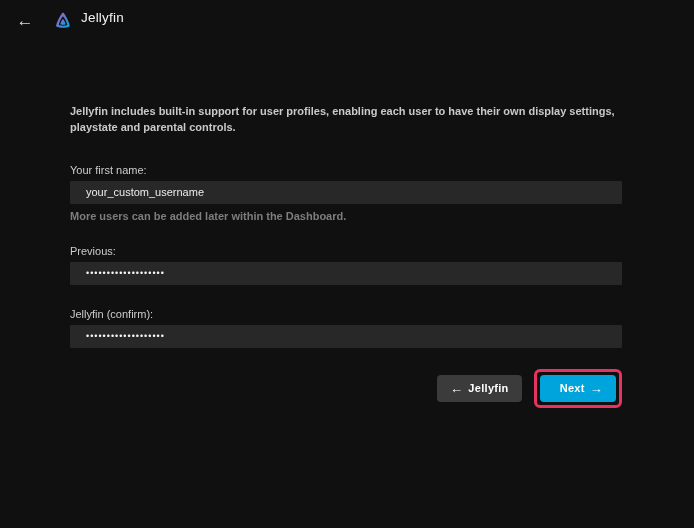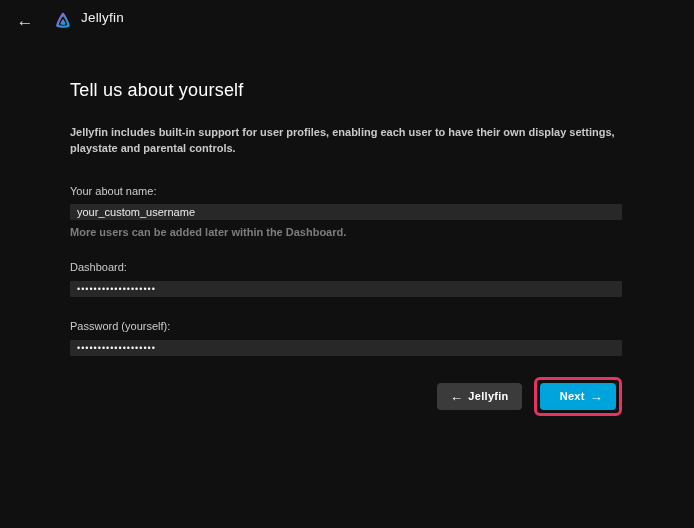--- a/index.html
+++ b/index.html
@@ -39,23 +39,23 @@
   .page-desc{
     margin-top:24px;font-size:11px;color:#c9c9c9;line-height:1.45;font-weight:bold;
   }
   
   .form{margin-top:28px;}
   .field{margin-bottom:23px;}
   .field-label{
     display:block;font-size:11px;color:#cccccc;margin-bottom:5px;
   }
   .text-input{
-    width:100%;height:16px;background:var(--input-bg);
+    width:100%;height:23px;background:var(--input-bg);
     border:none;outline:none;border-radius:1px;
-    color:#ececec;font-size:11px;padding:0 7px;
+    color:#ececec;font-size:11px;padding:0 16px;
     font-family:"Liberation Sans","DejaVu Sans",sans-serif;
   }
   .text-input.password{font-size:9px;letter-spacing:1px;color:#f5f5f5;}
   .field-helper{
     margin-top:6px;font-size:11px;color:#7d7d7d;min-height:1px;font-weight:bold;
   }
   .field.tight{margin-bottom:0;}
   
   .button-row{
     display:flex;justify-content:flex-end;align-items:center;
@@ -98,38 +98,37 @@
         <path d="M256 58 C 224 58 78 338 100 380 C 124 426 388 426 412 380 C 434 338 288 58 256 58 Z" fill="url(#jfg)"></path>
         <path d="M256 150 C 236 150 148 320 162 346 C 177 374 335 374 350 346 C 364 320 276 150 256 150 Z" fill="#101010"></path>
         <path d="M256 212 C 243 212 188 318 197 334 C 206 352 306 352 315 334 C 324 318 269 212 256 212 Z" fill="url(#jfg)"></path>
       </svg>
     </span>
     <span class="brand-name">Jellyfin</span>
   </div>
 </header>
 
 <main class="content">
-  <h1 class="page-title">Tell us about yourself</h1>
   <p class="page-desc">Jellyfin includes built-in support for user profiles, enabling each user to have their own display settings, playstate and parental controls.</p>
 
   <form class="form">
 
     <div class="field">
-      <label class="field-label">Your about name:</label>
+      <label class="field-label">Your first name:</label>
       <input class="text-input" type="text" value="your_custom_username" style="">
       <div class="field-helper">More users can be added later within the Dashboard.</div>
     </div>
 
     <div class="field">
-      <label class="field-label">Dashboard:</label>
+      <label class="field-label">Previous:</label>
       <input class="text-input password" type="text" value="•••••••••••••••••••" style="">
     </div>
 
     <div class="field tight">
-      <label class="field-label">Password (yourself):</label>
+      <label class="field-label">Jellyfin (confirm):</label>
       <input class="text-input password" type="text" value="•••••••••••••••••••" style="">
       <div class="field-helper"></div>
     </div>
 
     <div class="button-row">
       <button class="btn btn-previous" type="button">
         <span class="arrow">←</span>
         <span>Jellyfin</span>
       </button>
       <span class="next-highlight">

